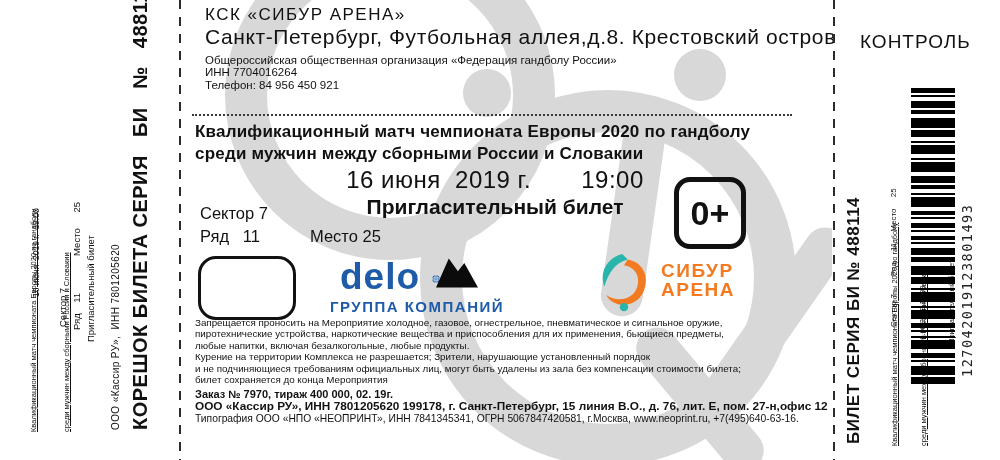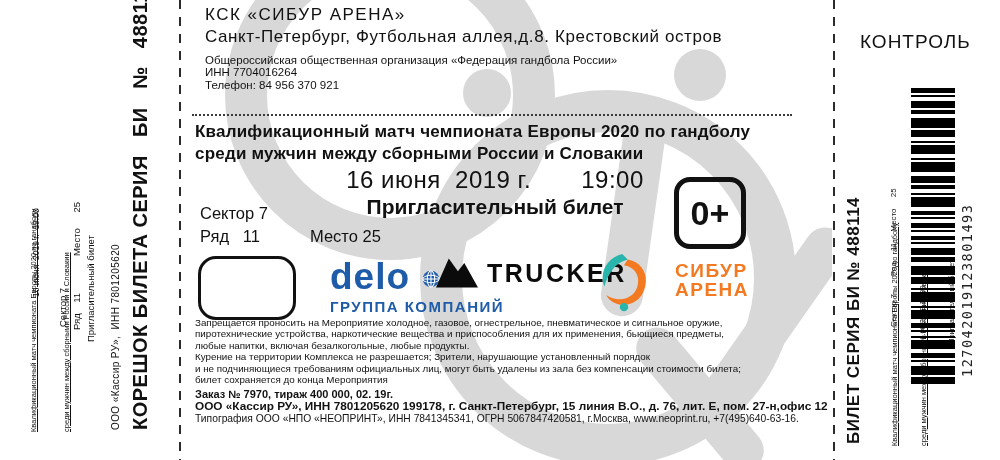--- a/index.html
+++ b/index.html
@@ -29,43 +29,43 @@
   .sl-type    { left:85px;  top:452px; width:430px; font-size:9.5px; padding-left:110px; }
   .sl-issuer  { left:110px; top:452px; width:430px; font-size:10px;  padding-left:22px; letter-spacing:.4px; }
   .sl-stub-title { left:129px; top:452px; width:434px; font-size:20px; font-weight:bold; padding-left:22px; letter-spacing:.5px; }
   .perf {
     position:absolute; top:0; width:2px; height:460px; z-index:2;
     background:repeating-linear-gradient(to bottom,#2b2b2b 0 9px,transparent 9px 17px);
   }
   
   .hdr { left:205px; top:4px; }
   .hdr-venue   { font-size:17px; letter-spacing:1.5px; line-height:22px; }
-  .hdr-address { font-size:17px; letter-spacing:.6px;  line-height:22px; }
+  .hdr-address { font-size:21px; letter-spacing:.6px;  line-height:22px; }
   .hdr-small   { font-size:11.5px; line-height:12.3px; }
   .dotted-sep  { left:192px; top:114px; width:600px; border-top:2px dotted #3a3a3a; }
   
   .ev-title { left:195px; top:121px; width:600px; font-size:17px; font-weight:bold; line-height:21.5px; letter-spacing:.2px; }
   .ev-dt    { left:195px; top:166px; width:600px; text-align:center; font-size:24px; white-space:pre; letter-spacing:.5px; }
   .ev-type  { left:195px; top:195px; width:600px; text-align:center; font-size:21px; font-weight:bold; }
   .seat-sector { left:200px; top:204px; font-size:16.5px; }
   .seat-row    { left:200px; top:227px; font-size:16.5px; white-space:pre; }
   .seat-place  { left:310px; top:227px; font-size:16.5px; }
   .age-badge {
     left:674px; top:177px; width:62px; height:62px; border:5px solid #111; border-radius:16px;
     display:flex; align-items:center; justify-content:center; font-size:34px; font-weight:bold;
   }
   .stamp-box { left:198px; top:256px; width:92px; height:58px; border:3.5px solid #111; border-radius:18px; }
   
   .delo { left:330px; top:252px; width:110px; text-align:center; }
-  .delo-word { display:flex; align-items:flex-end; justify-content:center; gap:12px; height:44px; }
+  .delo-word { display:flex; align-items:flex-end; justify-content:center; gap:12px; height:44px;margin-left:10px; }
   .delo-text { font-size:37px; font-weight:bold; color:var(--delo,#1e5ba8); letter-spacing:1px; line-height:38px; }
   .delo-caption { font-size:15px; font-weight:bold; color:var(--delo,#1e5ba8); letter-spacing:1.5px; margin-top:2px; white-space:nowrap; }
   .trucker { left:436px; top:258px; display:flex; align-items:center; gap:9px; }
   .trucker-text { font-size:25px; font-weight:bold; letter-spacing:2.5px; color:#0b0b0b; }
-  .arena { left:596px; top:248px; display:flex; gap:23px; }
+  .arena { left:596px; top:248px; display:flex; gap:9px; }
   .arena-text { margin-top:13px; font-size:19px; font-weight:800; color:var(--orange,#f37a21); letter-spacing:1.5px; line-height:19px; }
   
   .rules { left:195px; top:317px; width:600px; font-size:9.8px; line-height:11.4px; }
   .order-line   { left:195px; top:388px; font-size:11px;   font-weight:bold; }
   .issuer-line  { left:195px; top:399px; font-size:11.8px; font-weight:bold; }
   .printer-line { left:195px; top:413px; font-size:10.3px; }
   
   .control { left:860px; top:31px; font-size:19px; letter-spacing:1px; }
   .sr-serial { left:844px; top:456px; width:358px; font-size:17px; font-weight:bold; padding-left:12px; letter-spacing:.5px; }
   .sr-title  { left:871px; top:452px; width:348px; font-size:7.5px; line-height:9.5px; padding-left:6px; }
@@ -103,23 +103,23 @@
     <div class="vrot sl-type">Пригласительный билет</div>
     <div class="vrot sl-issuer">ООО «Кассир РУ»,  ИНН 7801205620</div>
     <div class="vrot sl-stub-title">КОРЕШОК БИЛЕТА СЕРИЯ   БИ   №   488114</div>
 
     <div class="perf" style="left:179px;"></div>
     <div class="perf" style="left:833px;"></div>
 
     <div class="abs hdr">
       <div class="hdr-venue">КСК «СИБУР АРЕНА»</div>
       <div class="hdr-address">Санкт-Петербург, Футбольная аллея,д.8. Крестовский остров</div>
-      <div class="hdr-small" style="margin-top:6px;">Общероссийская общественная организация «Федерация гандбола России»</div>
+      <div class="hdr-small" style="margin-top:6px;">Общероссийская общественная организация «Федерация гандболу России»</div>
       <div class="hdr-small">ИНН 7704016264</div>
-      <div class="hdr-small">Телефон: 84 956 370 921</div>
+      <div class="hdr-small">Телефон: 84 956 450 921</div>
     </div>
     <div class="abs dotted-sep"></div>
 
     <div class="abs ev-title">
       <div>Квалификационный матч чемпионата Европы 2020 по гандболу</div>
       <div>среди мужчин между сборными России и Словакии</div>
     </div>
     <div class="abs ev-dt">16 июня  2019 г.       19:00</div>
     <div class="abs ev-type">Пригласительный билет</div>
 
@@ -141,21 +141,20 @@
           <line x1="1" y1="12" x2="23" y2="12" stroke="#fff" stroke-width="1.4"></line>
         </svg>
       </div>
       <div class="delo-caption">ГРУППА КОМПАНИЙ</div>
     </div>
 
     <div class="abs trucker">
       <svg width="42" height="30" viewBox="0 0 46 32">
         <polygon points="0,32 14,0 24,14 31,5 46,32" fill="#0b0b0b"></polygon>
       </svg>
-      <span class="trucker-text">TRUCKER</span>
     </div>
 
     <div class="abs arena">
       <svg width="56" height="66" viewBox="0 0 60 70">
         <path d="M28 6 C12 10 3 26 9 41 C13 28 19 16 34 12 Z" fill="#29b5ac"></path>
         <path d="M34 12 C52 15 59 34 49 50 C39 65 17 63 11 50 C24 59 40 54 44 42 C48 30 42 20 30 18 Z" fill="#f37a21"></path>
         <circle cx="30" cy="63" r="4.5" fill="#29b5ac"></circle>
       </svg>
       <div class="arena-text">
         <div>СИБУР</div>

